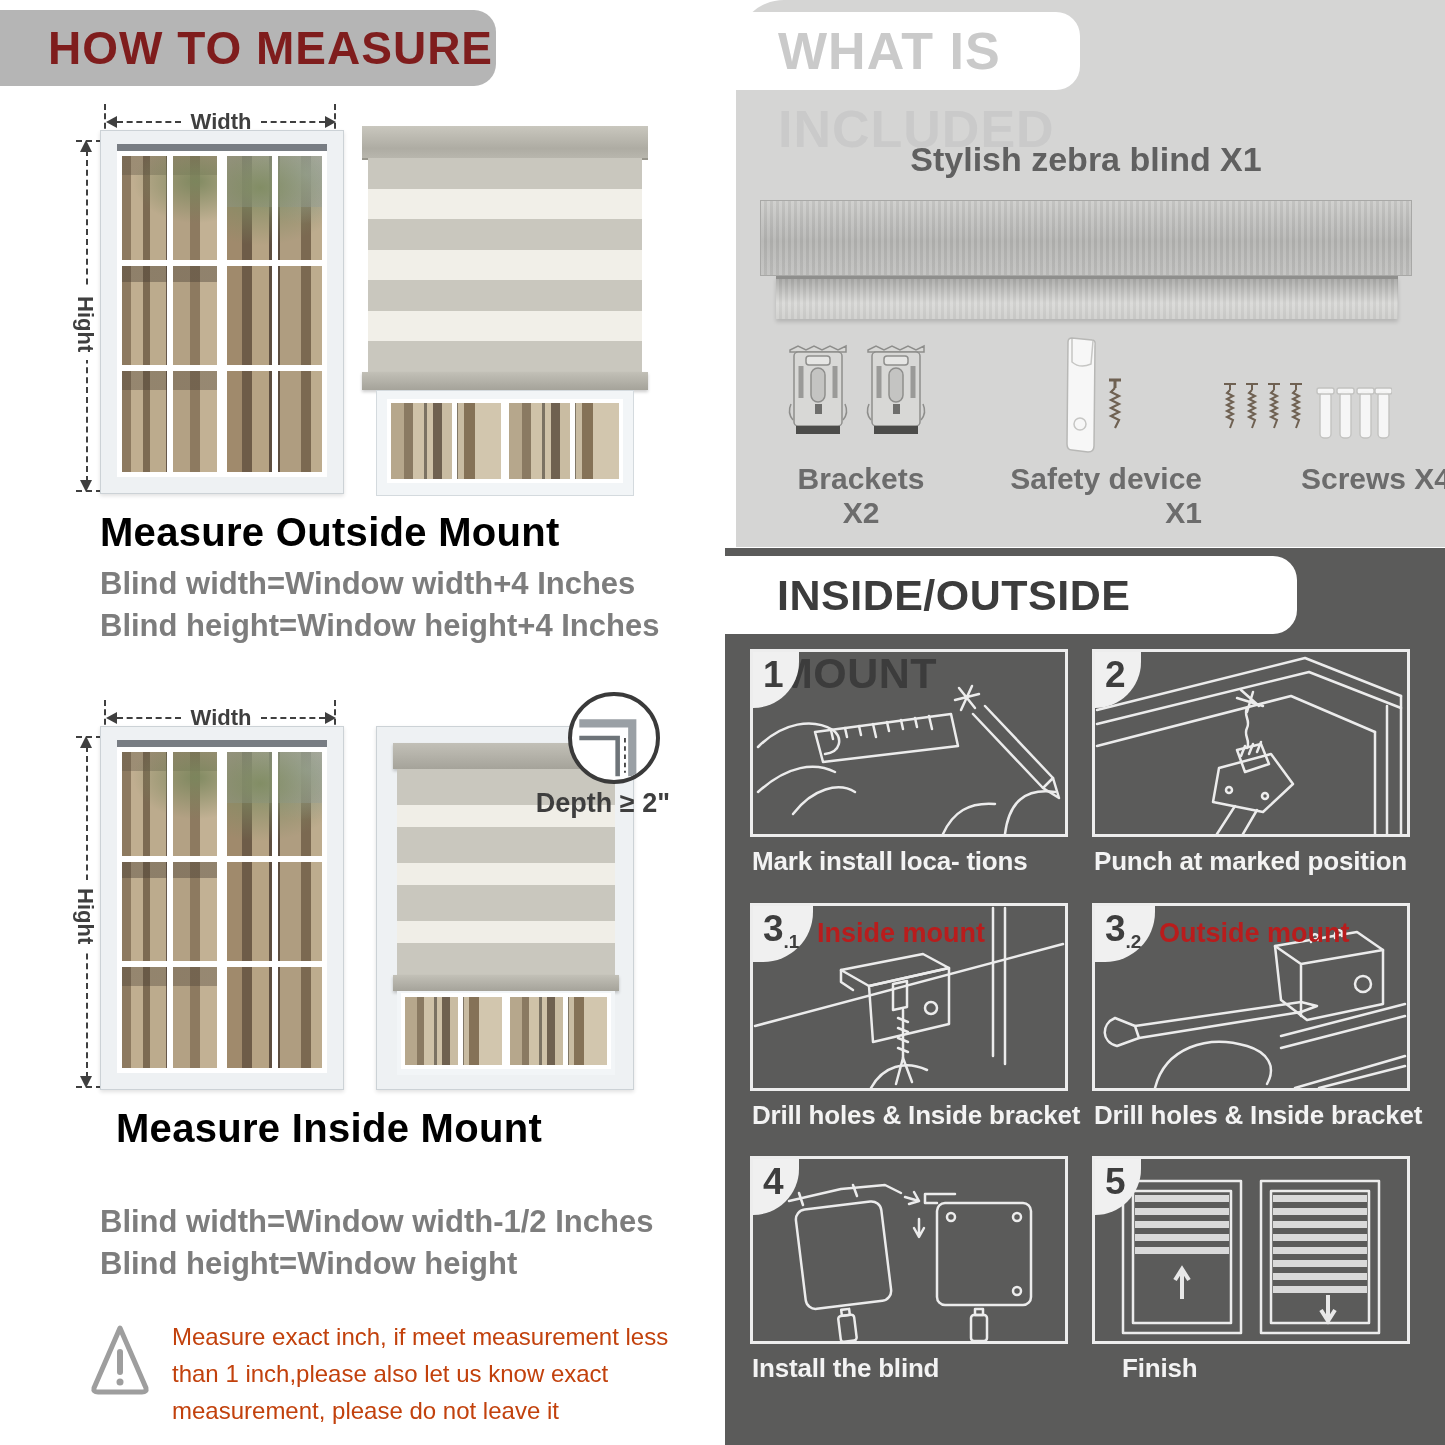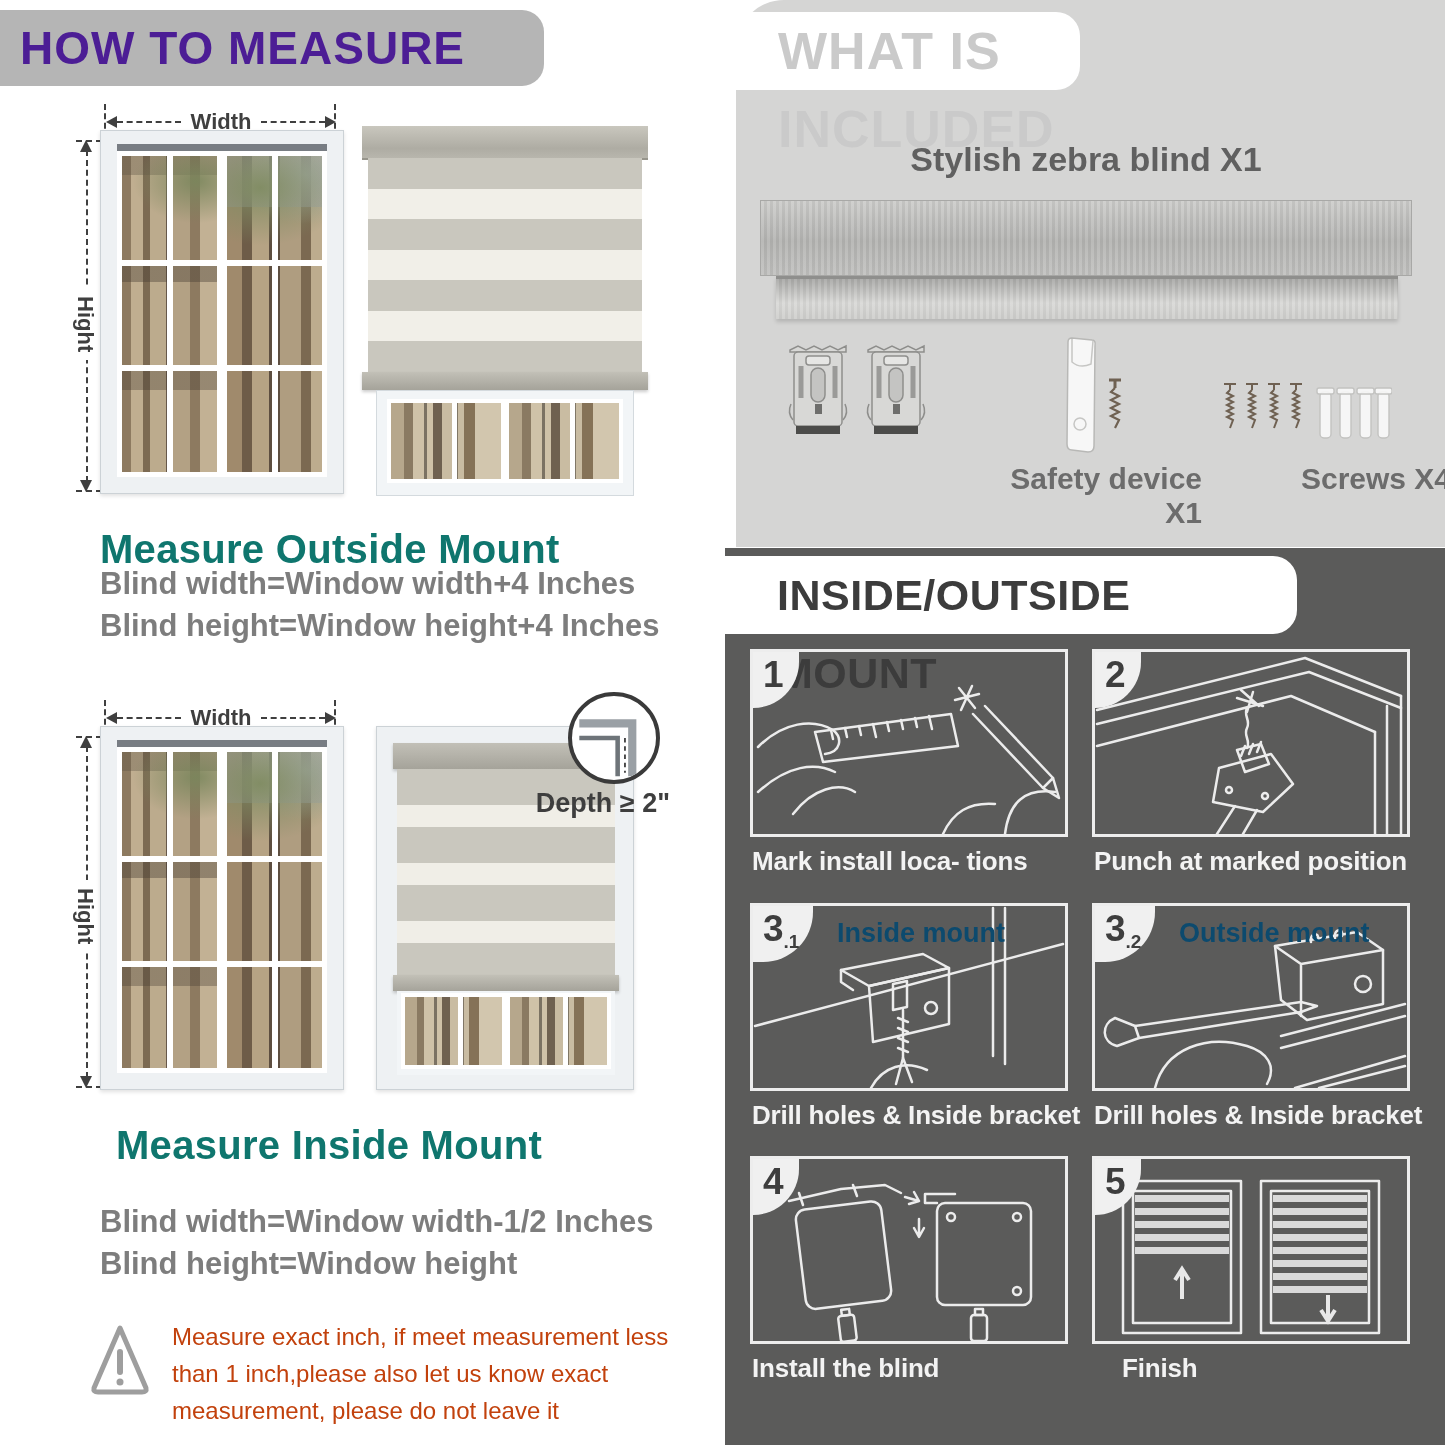--- a/index.html
+++ b/index.html
@@ -1,23 +1,23 @@
 <!DOCTYPE html>
 <html><head>
 <meta charset="utf-8">
 <style>
   html,body{margin:0;padding:0;background:#fff;}
   body{width:1445px;height:1445px;overflow:hidden;font-family:"Liberation Sans",sans-serif;}
   #canvas{position:relative;width:1445px;height:1445px;background:#fff;}
   .abs{position:absolute;}
 
   
-  .banner-left{left:0;top:10px;width:544px;height:76px;background:#b5b5b5;border-radius:0 22px 22px 0;
-    color:#4c1d95;font-weight:700;font-size:46px;line-height:76px;padding-left:20px;letter-spacing:1px;box-sizing:border-box;}
-  .h-title{font-weight:700;font-size:40px;color:#0f766e;letter-spacing:.3px;margin-top:17px;}
+  .banner-left{left:0;top:10px;width:496px;height:76px;background:#b5b5b5;border-radius:0 22px 22px 0;
+    color:#7f1d1d;font-weight:700;font-size:46px;line-height:76px;padding-left:48px;letter-spacing:1px;box-sizing:border-box;}
+  .h-title{font-weight:700;font-size:40px;color:#000000;letter-spacing:.3px;}
   .h-line{font-weight:700;font-size:31px;color:#7d7d7d;}
   .warn-text{font-size:24px;color:#c2410c;line-height:37px;width:500px;}
 
   
   .window{background:#eef1f3;border:1px solid #ccd2d6;box-shadow:0 2px 4px rgba(0,0,0,.12);box-sizing:border-box;}
   .window .lintel{position:absolute;left:16px;right:16px;top:13px;height:7px;background:#787d83;}
   .window .glass{position:absolute;left:16px;right:16px;top:20px;bottom:16px;background:#fff;display:flex;}
   .sash{position:relative;flex:1;border:5px solid #fff;box-sizing:border-box;}
   .sash .mv{position:absolute;left:50%;top:0;bottom:0;width:6px;margin-left:-3px;background:#fff;}
   .sash .mh1{position:absolute;left:0;right:0;top:33%;height:6px;background:#fff;}
@@ -78,21 +78,21 @@
     repeating-linear-gradient(90deg, rgba(255,255,255,.07) 0 3px, rgba(0,0,0,.04) 3px 6px),
     linear-gradient(180deg,#a9a9a7,#d9d9d7 60%,#cfcfcd);
     border-top:3px solid #8f8f8d;box-shadow:0 3px 4px rgba(0,0,0,.15);}
 
   .section-dark{left:725px;top:548px;width:720px;height:897px;background:#5b5b5a;}
   .mount-header{color:#3c3c3c;font-weight:700;font-size:43px;line-height:78px;padding-left:52px;letter-spacing:.5px;}
   .box{border:3px solid #ededed;box-sizing:border-box;}
   .badge{position:absolute;top:0;left:0;height:56px;min-width:46px;background:#f0f0f0;border-radius:0 0 50px 0;
     color:#3e3e3e;font-weight:700;font-size:37px;padding:2px 14px 0 10px;box-sizing:border-box;}
   .badge .s{font-size:19px;position:relative;top:7px;}
-  .box-title{position:absolute;left:64px;top:12px;color:#0c4a6e;font-weight:700;font-size:27px;margin-left:20px;}
+  .box-title{position:absolute;left:64px;top:12px;color:#b91c1c;font-weight:700;font-size:27px;}
   .cap{color:#f3f3f3;font-weight:700;font-size:26px;letter-spacing:-.2px;white-space:nowrap;}
   .art{position:absolute;inset:0;}
   .art svg{width:100%;height:100%;}
   .lineart{stroke:#ececec;stroke-width:2.5;fill:none;stroke-linecap:round;stroke-linejoin:round;}
 
   .warn-tri{stroke:#9e9e9e;fill:none;stroke-width:5;stroke-linejoin:round;}
 </style>
 </head>
 <body>
 
@@ -304,20 +304,21 @@
         <rect x="118" y="12" width="11" height="46" rx="4"></rect>
           <rect x="115" y="8" width="17" height="6" rx="2"></rect>
         <rect x="138" y="12" width="11" height="46" rx="4"></rect>
           <rect x="135" y="8" width="17" height="6" rx="2"></rect>
         <rect x="156" y="12" width="11" height="46" rx="4"></rect>
           <rect x="153" y="8" width="17" height="6" rx="2"></rect>
       </g>
     </svg>
   </div>
 
+  <div class="abs part-label" style="left:786px;top:462px;width:150px;">Brackets X2</div>
   <div class="abs part-label" style="left:982px;top:462px;width:220px;text-align:right;">Safety device X1</div>
   <div class="abs part-label" style="left:1296px;top:462px;width:160px;text-align:center;">Screws X4</div>
 
   <div class="abs section-dark"></div>
 
   <div class="abs banner-white" style="left:725px;top:556px;width:572px;height:78px;">
     <div class="mount-header">INSIDE/OUTSIDE MOUNT</div>
   </div>
 
   <div class="abs box" style="left:750px;top:649px;width:318px;height:188px;">

